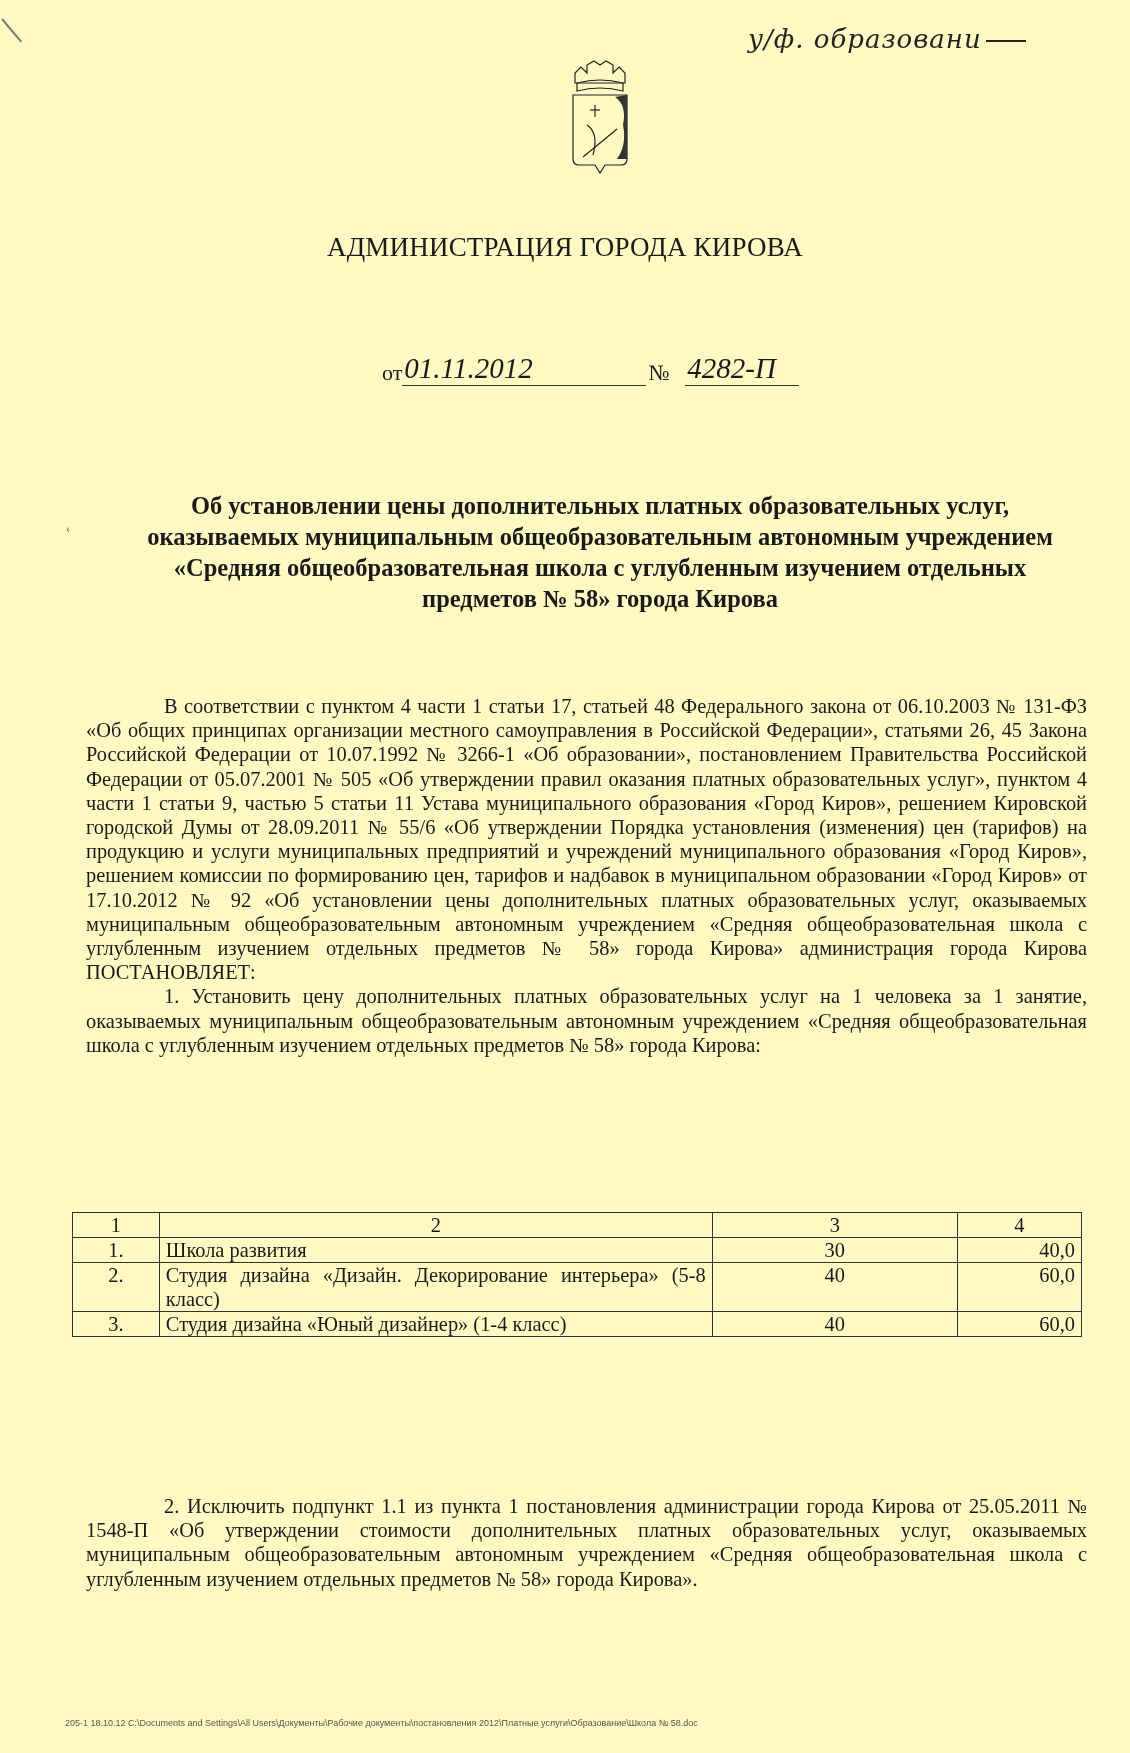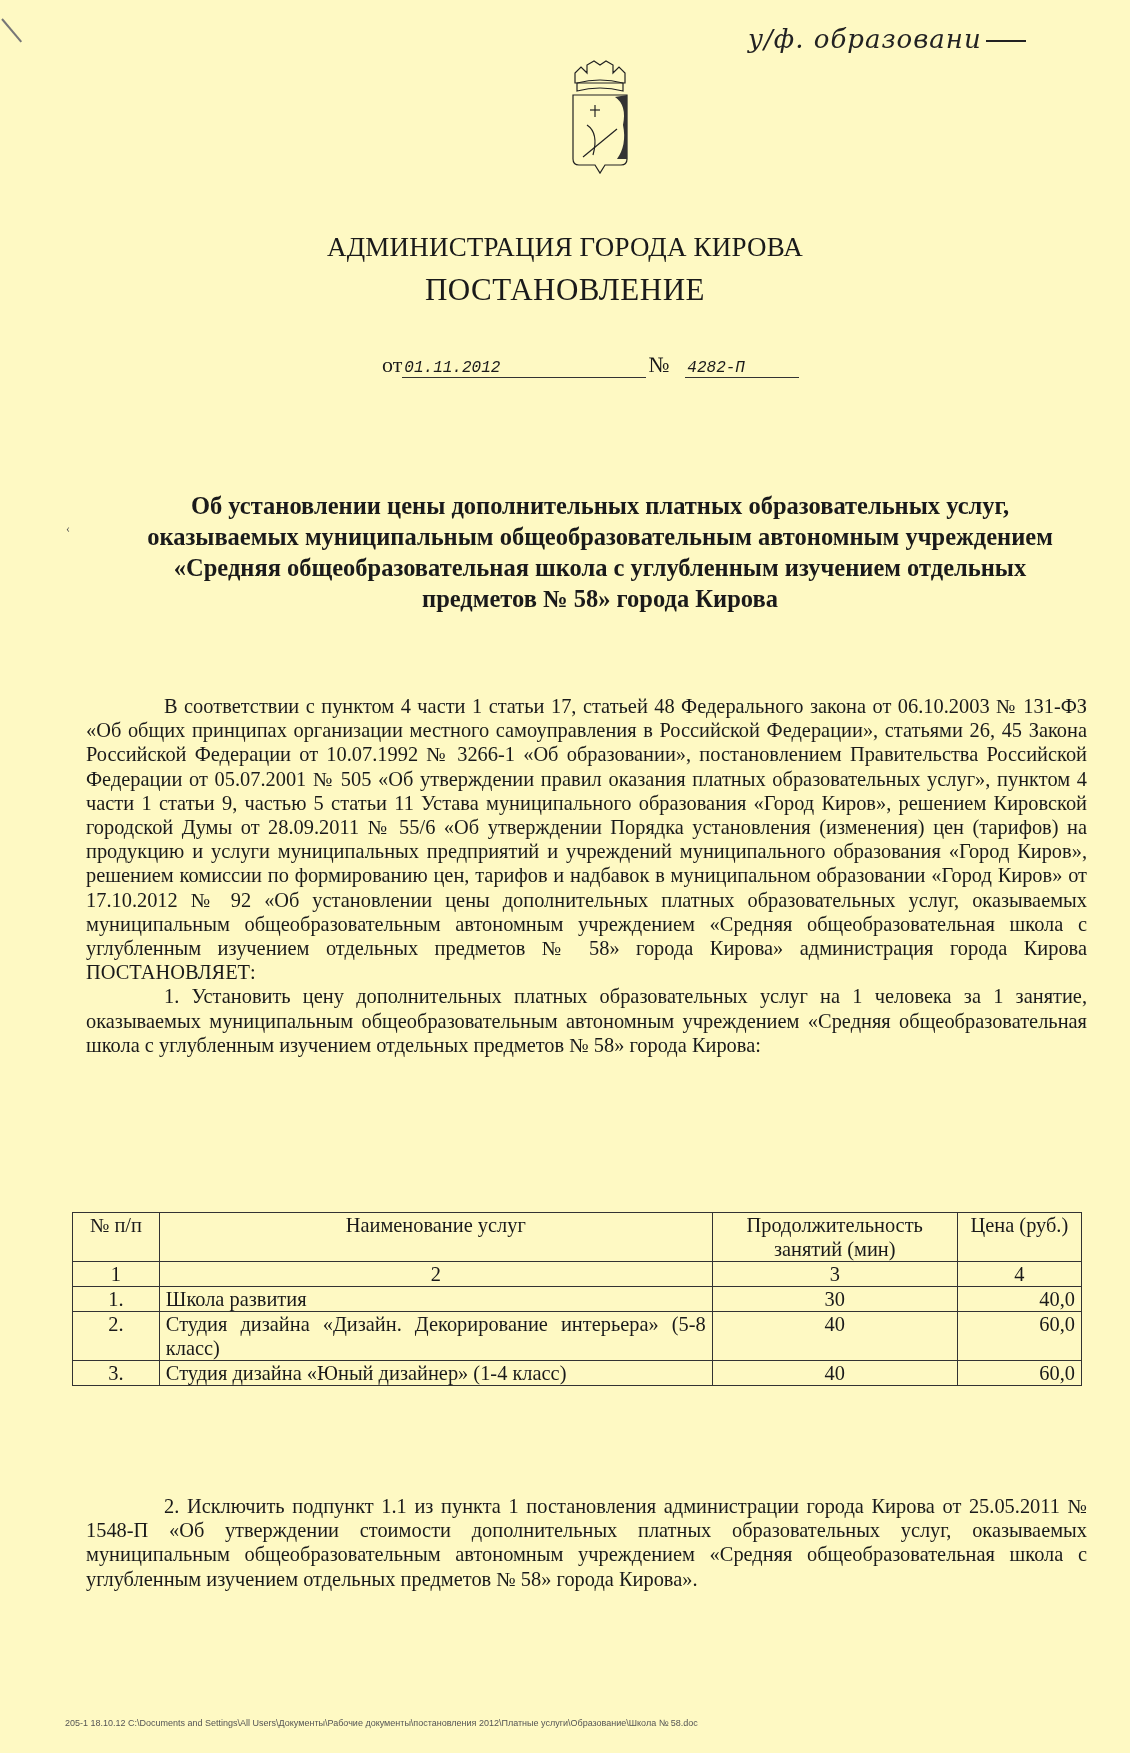--- a/index.html
+++ b/index.html
@@ -11,21 +11,21 @@
     .scan-mark { position: absolute; left: 2px; top: 18px; width: 30px; height: 2px; background: #777; transform: rotate(50deg); transform-origin: left center; }
     .handwritten-note {
       position: absolute; left: 748px; top: 24px; font-family: "DejaVu Serif", serif; font-style: italic;
       font-size: 26px; color: #222; letter-spacing: 1px;
     }
     .handwritten-note::after { content: ""; display: inline-block; width: 40px; height: 2px; background: #222; vertical-align: middle; margin-left: 4px; }
     .emblem { position: absolute; left: 565px; top: 55px; width: 70px; height: 120px; }
     .header-org { position: absolute; left: 0; width: 1130px; top: 204px; text-align: center; font-size: 27px; letter-spacing: 0.2px; margin-top: 28px; }
     .header-doctype { position: absolute; left: 0; width: 1130px; top: 272px; text-align: center; font-size: 31px; letter-spacing: 0.5px; }
     .date-line { position: absolute; left: 382px; top: 352px; font-size: 22px; display: flex; align-items: flex-end; }
-    .date-line .hw { font-family: Liberation Mono, monospace; font-style: italic; font-size: 16px; border-bottom: 1.5px solid #333; padding: 0 2px; }
+    .date-line .hw { font-family: Liberation Serif, serif; font-style: italic; font-size: 29px; border-bottom: 1.5px solid #333; padding: 0 2px; }
     .date-line .date-val { width: 240px; display: inline-block; }
     .date-line .num-val { width: 110px; display: inline-block; margin-left: 16px; }
     .date-line .no { margin-left: 2px; }
     .place { position: absolute; left: 0; width: 1130px; top: 409px; text-align: center; font-size: 20px; }
     .title {
       position: absolute; left: 120px; width: 960px; top: 490px; text-align: center;
       font-weight: bold; font-size: 24.5px; line-height: 31px; font-family: "Liberation Serif", serif;
     }
     .side-mark { position: absolute; left: 66px; top: 521px; font-size: 12px; color: #555; }
     .body {
@@ -72,47 +72,40 @@
       <path d="M8 40 L62 40 L62 104 Q62 110 56 110 L40 110 L35 118 L30 110 L14 110 Q8 110 8 104 Z"></path>
       <line x1="30" y1="50" x2="30" y2="62"></line>
       <line x1="25" y1="55" x2="35" y2="55"></line>
       <path d="M22 70 Q34 78 28 100"></path>
       <line x1="18" y1="102" x2="52" y2="74"></line>
     </g>
     <path d="M50 42 Q62 50 58 70 Q62 90 52 104 L62 104 L62 40 Z" fill="#333"></path>
   </svg>
 
   <div class="header-org">АДМИНИСТРАЦИЯ ГОРОДА КИРОВА</div>
-  <div class="header-doctype">ПОСТАНОВЛЕНИЕ</div>
 
   <div class="date-line">
     <span>от</span>
     <span class="hw date-val">01.11.2012</span>
     <span class="no">№</span>
     <span class="hw num-val">4282-П</span>
   </div>
 
 
   <div class="side-mark">‹</div>
 
   <div class="title">Об установлении цены дополнительных платных образовательных услуг, оказываемых муниципальным общеобразовательным автономным учреждением «Средняя общеобразовательная школа с углубленным изучением отдельных предметов № 58» города Кирова</div>
 
   <div class="body">
     <p>В соответствии  с пунктом 4 части 1 статьи 17, статьей 48 Федерального закона от 06.10.2003 № 131-ФЗ «Об общих принципах организации местного самоуправления в Российской Федерации», статьями 26, 45 Закона Российской Федерации от 10.07.1992 № 3266-1 «Об образовании», постановлением Правительства Российской Федерации от 05.07.2001 № 505 «Об утверждении правил оказания платных образовательных услуг», пунктом 4 части 1 статьи 9, частью 5 статьи 11 Устава муниципального образования «Город Киров», решением Кировской городской Думы от 28.09.2011 № 55/6 «Об утверждении Порядка установления (изменения) цен (тарифов) на продукцию и услуги муниципальных предприятий и учреждений муниципального образования «Город Киров», решением комиссии по формированию цен, тарифов и надбавок в муниципальном образовании «Город Киров» от 17.10.2012 № 92 «Об установлении цены дополнительных платных образовательных услуг, оказываемых муниципальным общеобразовательным автономным учреждением «Средняя общеобразовательная школа с углубленным изучением отдельных предметов № 58» города Кирова» администрация города Кирова ПОСТАНОВЛЯЕТ:</p>
     <p>1. Установить цену дополнительных платных образовательных услуг на 1 человека за 1 занятие, оказываемых муниципальным общеобразовательным автономным учреждением «Средняя общеобразовательная школа с углубленным изучением отдельных предметов № 58» города Кирова:</p>
   </div>
 
   <table class="services">
     <tbody>
-        <tr>
-      <th class="c-num">№ п/п</th>
-      <th class="c-name" style="text-align:center">Наименование услуг</th>
-      <th class="c-dur">Продолжительность занятий (мин)</th>
-      <th class="c-price">Цена (руб.)</th>
-    </tr>
     <tr>
       <td class="c-num">1</td>
       <td class="c-name" style="text-align:center">2</td>
       <td class="c-dur">3</td>
       <td class="c-price">4</td>
     </tr>
     <tr>
       <td class="c-num">1.</td>
       <td class="c-name">Школа развития</td>
       <td class="c-dur">30</td>

